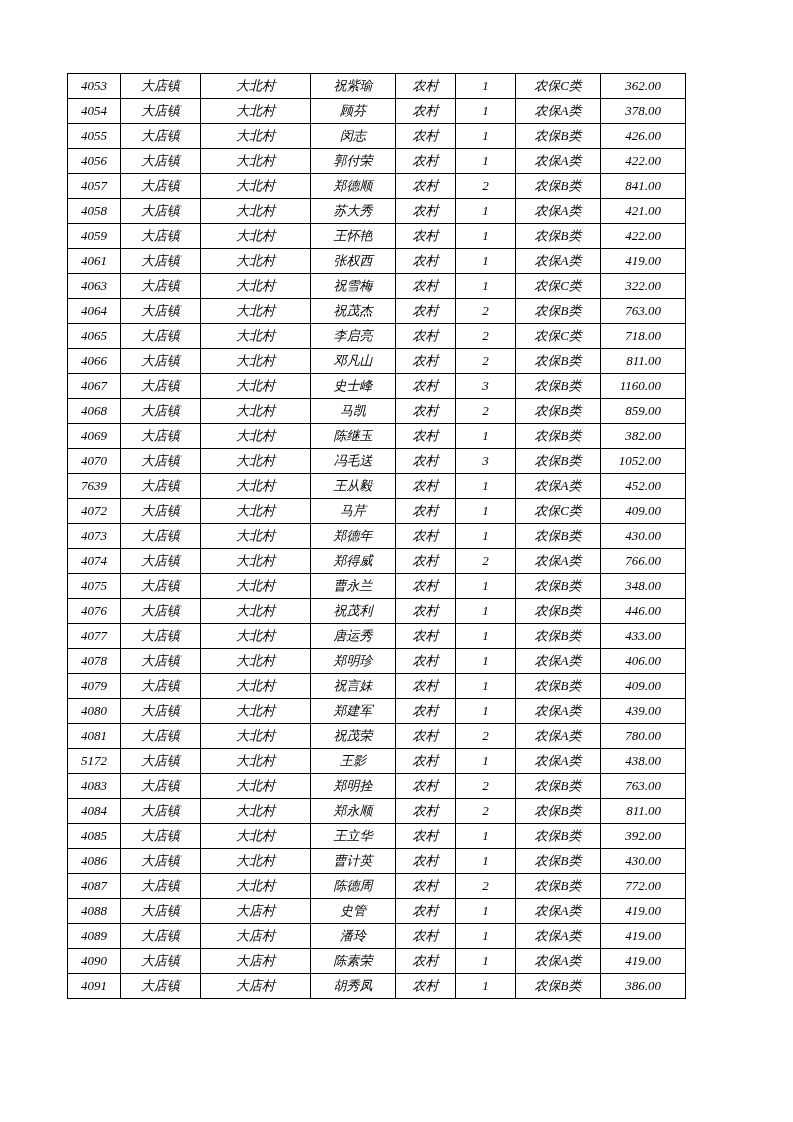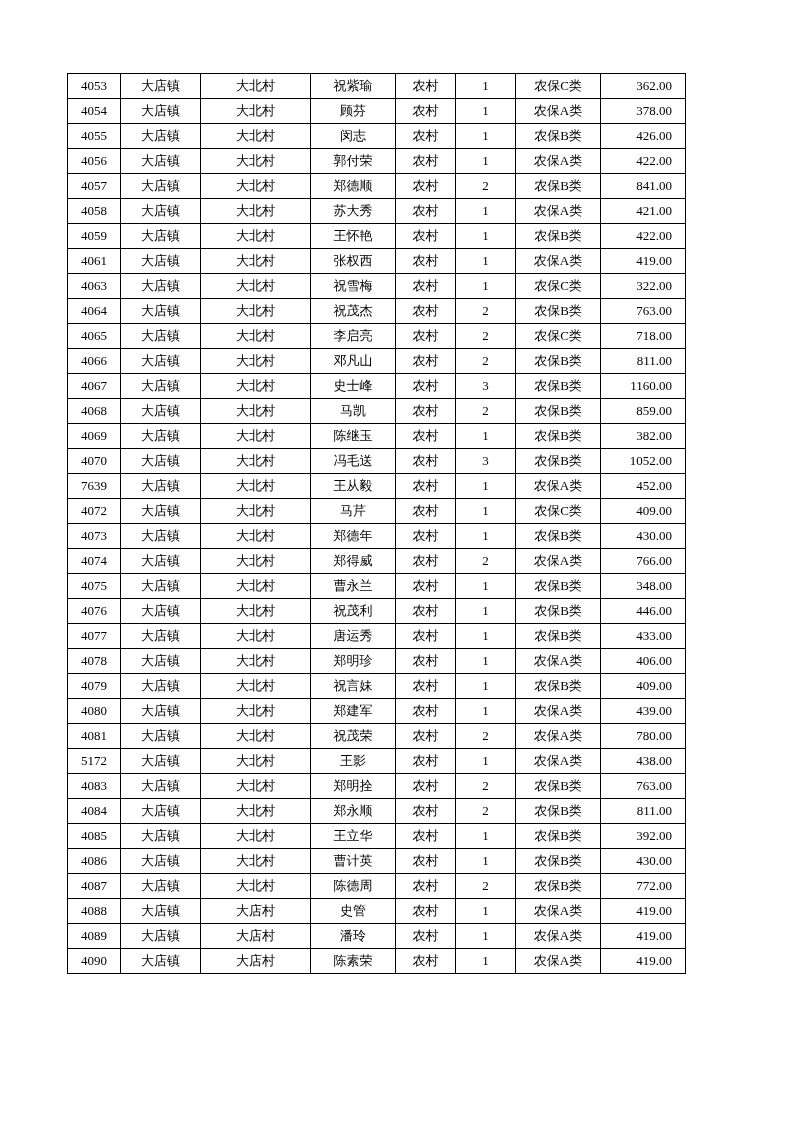--- a/index.html
+++ b/index.html
@@ -15,20 +15,21 @@
     position: relative;
     overflow: hidden;
   }
   .page {
     position: absolute;
     left: 0;
     top: 0;
     width: 793px;
     height: 980px;
     background: #ffffff;
+    font-style: italic;
   }
   .sheet-table {
     position: absolute;
     left: 67px;
     top: 73px;
     border-collapse: collapse;
     table-layout: fixed;
     font-size: 13px;
   }
   .sheet-table td {
@@ -44,21 +45,21 @@
   col.c-id       { width: 53px;  }
   col.c-town     { width: 80px;  }
   col.c-village  { width: 110px; }
   col.c-name     { width: 85px;  }
   col.c-type     { width: 60px;  }
   col.c-count    { width: 60px;  }
   col.c-category { width: 85px;  }
   col.c-amount   { width: 85px;  }
   .sheet-table td.col-amount {
     text-align: right;
-    padding-right: 13px;
+    padding-right: 24px;
   }
 </style>
 </head>
 <body>
 
 <div class="page">
   <table class="sheet-table">
     <colgroup>
       <col class="c-id">
       <col class="c-town">
@@ -423,15 +424,25 @@
         <tr>
           <td class="col-id">4090</td>
           <td class="col-town">大店镇</td>
           <td class="col-village">大店村</td>
           <td class="col-name">陈素荣</td>
           <td class="col-type">农村</td>
           <td class="col-count">1</td>
           <td class="col-category">农保A类</td>
           <td class="col-amount">419.00</td>
         </tr>
+        <tr>
+          <td class="col-id">4091</td>
+          <td class="col-town">大店镇</td>
+          <td class="col-village">大店村</td>
+          <td class="col-name">胡秀凤</td>
+          <td class="col-type">农村</td>
+          <td class="col-count">1</td>
+          <td class="col-category">农保B类</td>
+          <td class="col-amount">386.00</td>
+        </tr>
       </tbody>
   </table>
 </div>
 
 </body></html>

